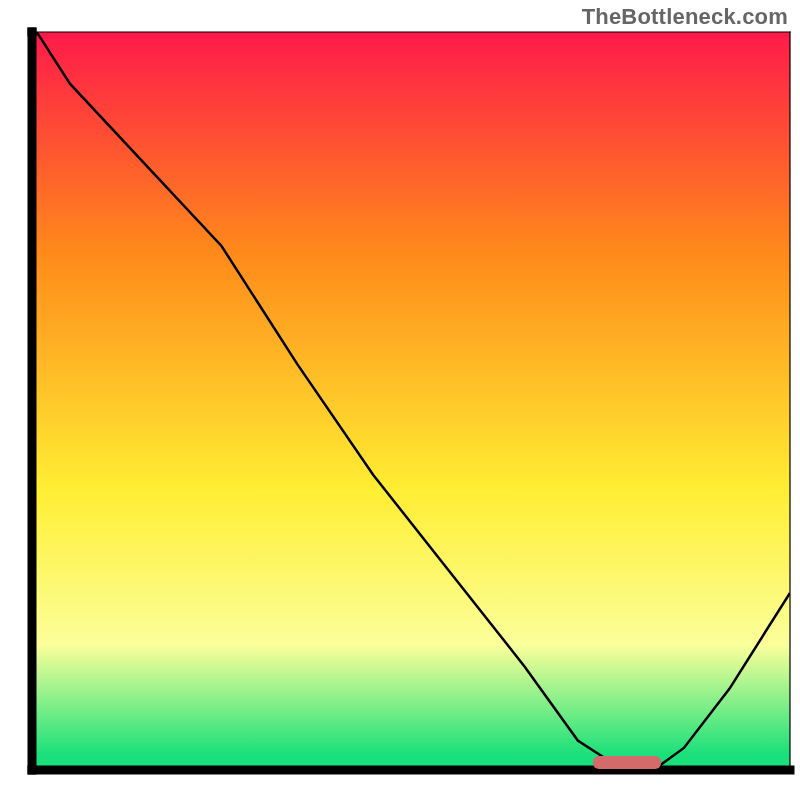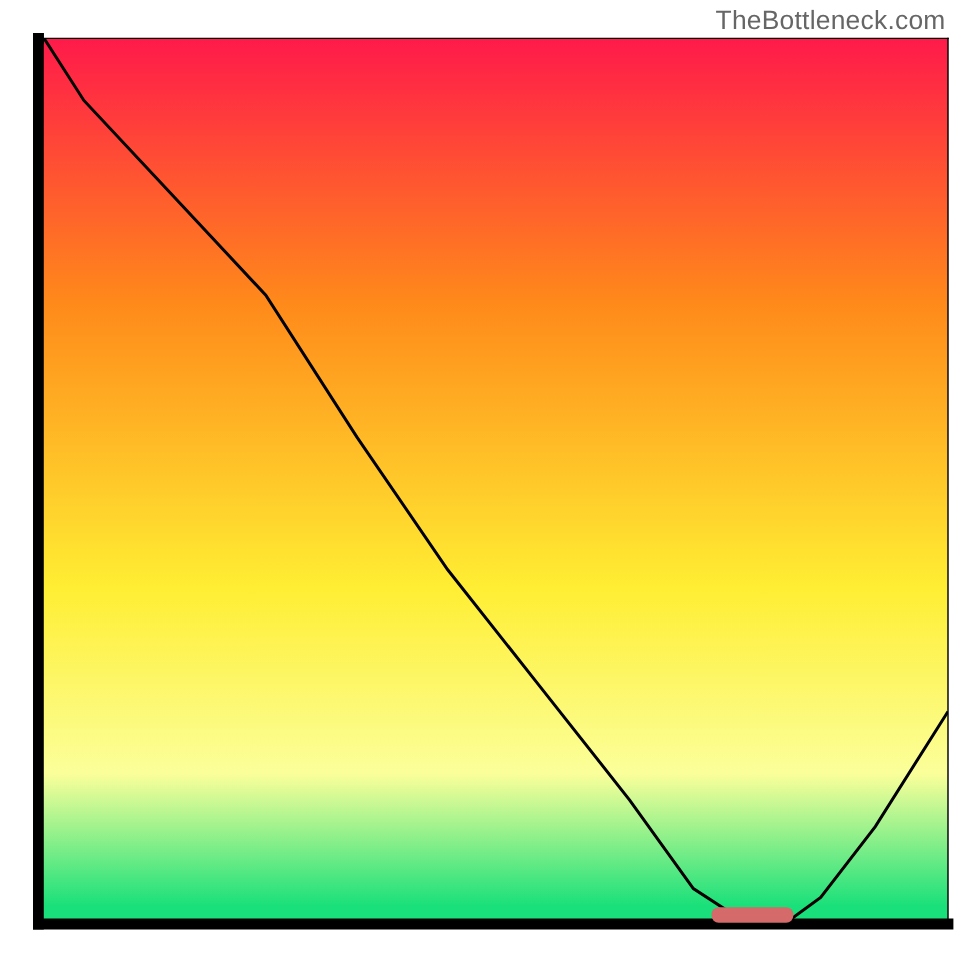--- a/index.html
+++ b/index.html
@@ -16,21 +16,21 @@
     width: 800px;
     height: 800px;
   }
   .attribution {
     position: absolute;
     top: 4px;
     right: 12px;
     color: #666666;
     font-size: 22px;
     letter-spacing: 0.2px;
-    font-weight: 400;
+    font-weight: 700;
   }
   svg {
     display: block;
   }
 </style>
 </head>
 <body>
 
 <div class="canvas">
   <div class="attribution">TheBottleneck.com</div>

